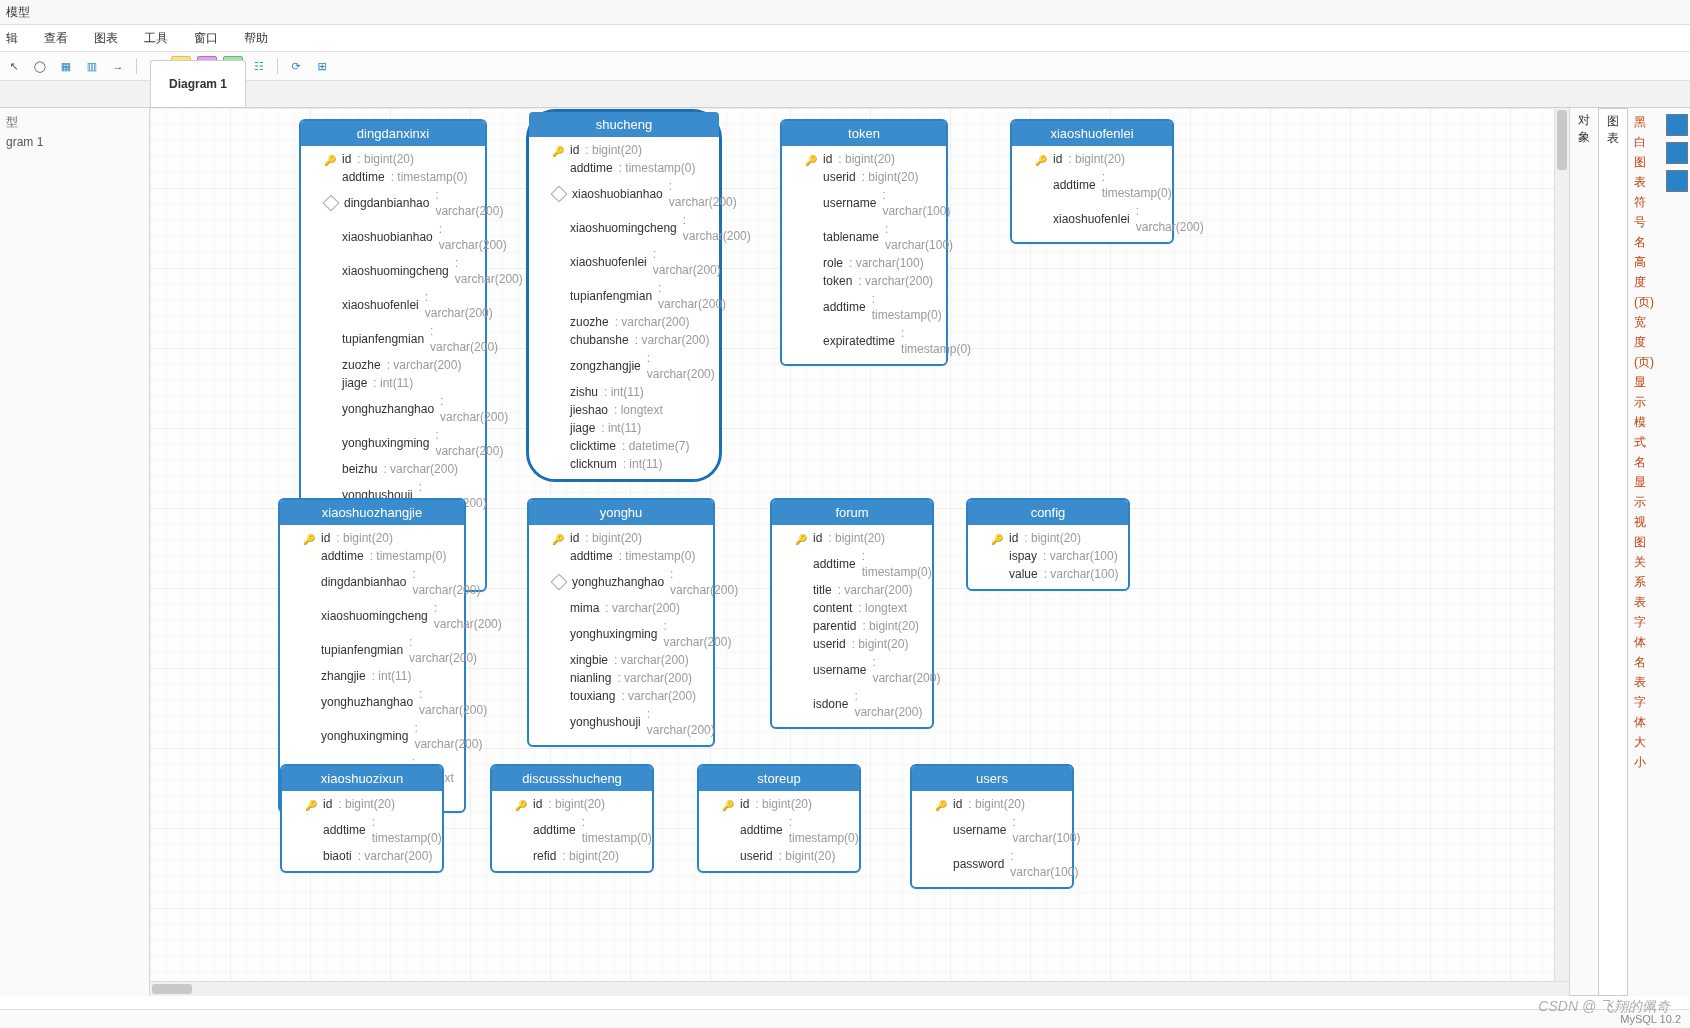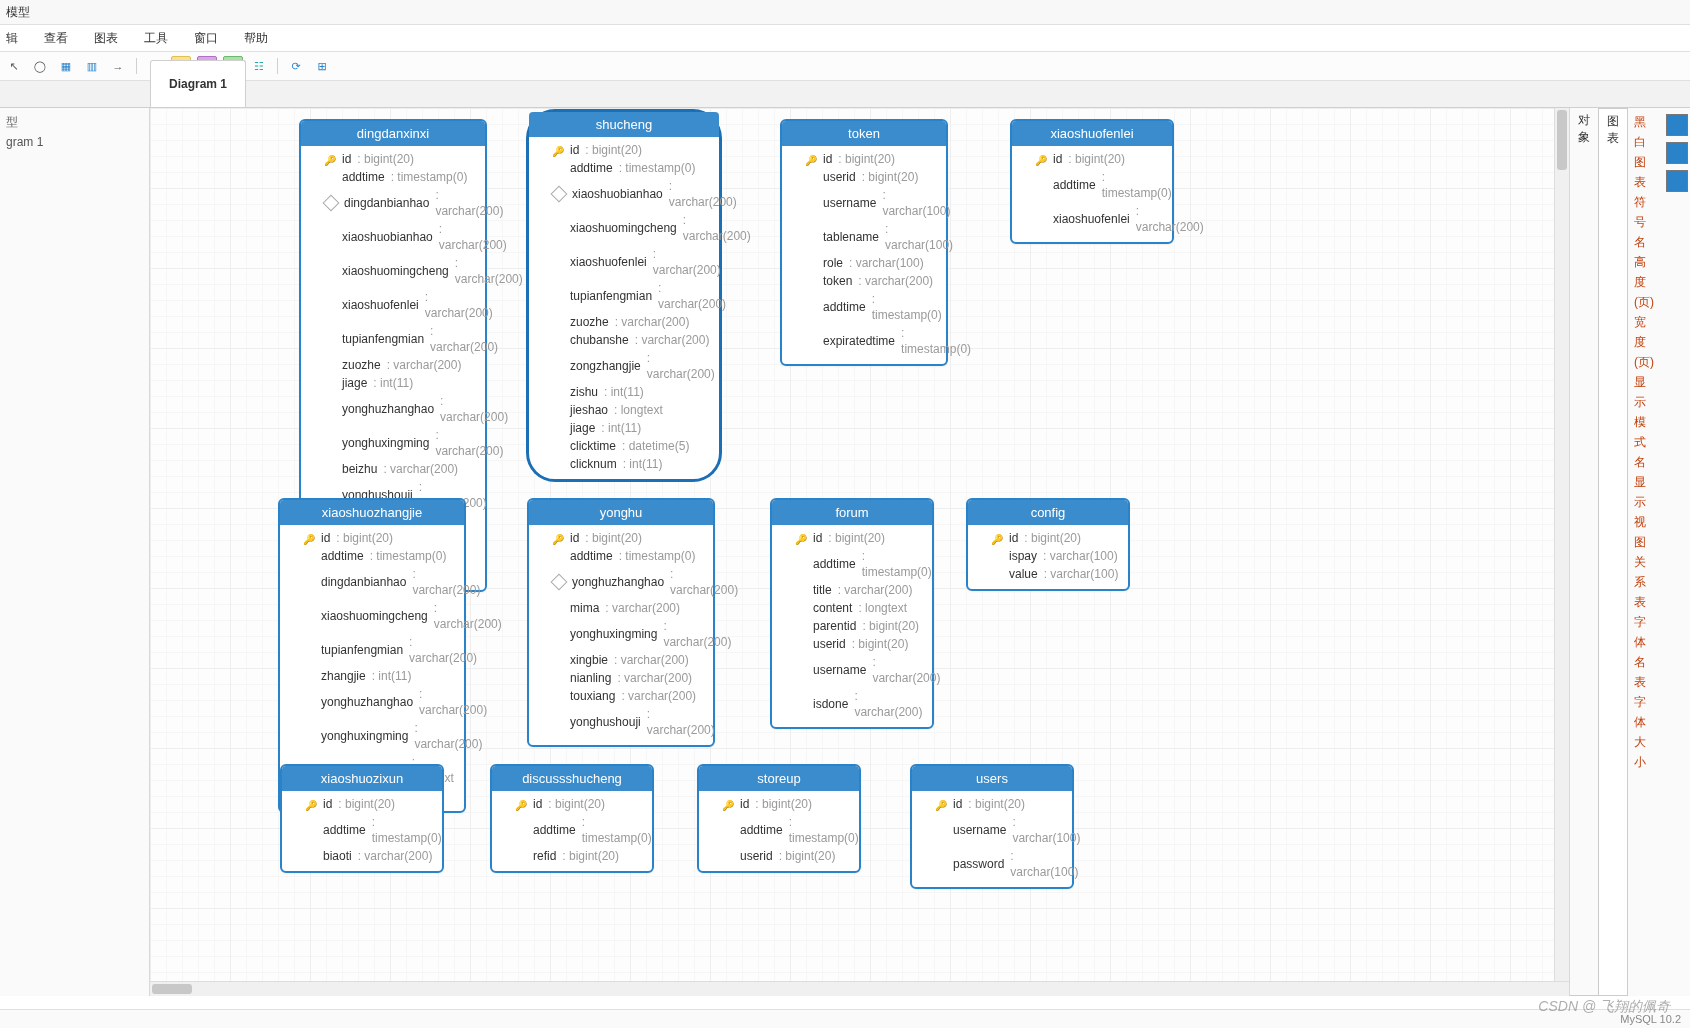--- a/index.html
+++ b/index.html
@@ -259,21 +259,21 @@
               <span class="coltype">: longtext</span>
             </div>
             <div class="erow">
               <span class="ico "></span>
               <span class="colname">jiage</span>
               <span class="coltype">: int(11)</span>
             </div>
             <div class="erow">
               <span class="ico "></span>
               <span class="colname">clicktime</span>
-              <span class="coltype">: datetime(5)</span>
+              <span class="coltype">: datetime(7)</span>
             </div>
             <div class="erow">
               <span class="ico "></span>
               <span class="colname">clicknum</span>
               <span class="coltype">: int(11)</span>
             </div>
           </div>
         </div>
         <div class="entity" style="left: 630px; top: 11px; width: 164px;">
           <div class="ehead">token</div>

